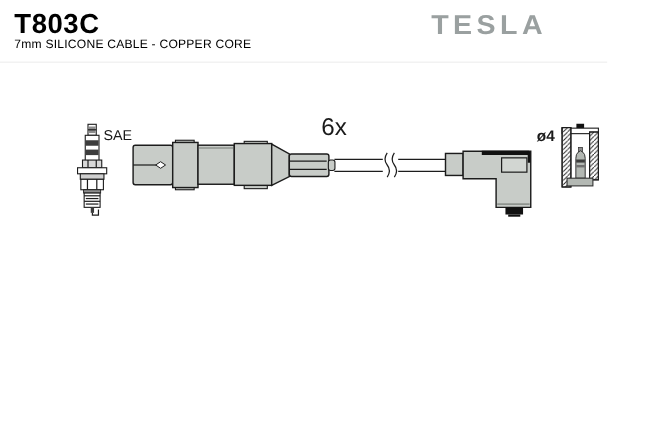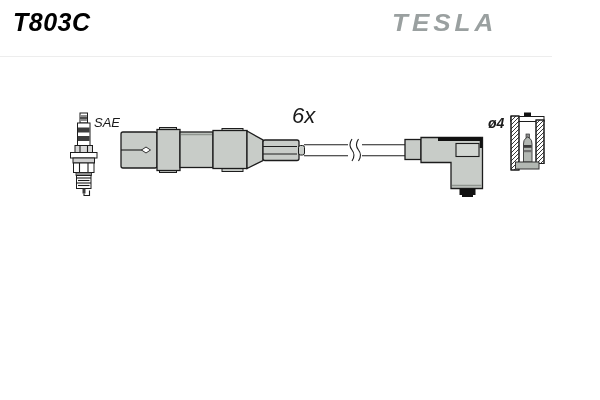--- a/index.html
+++ b/index.html
@@ -2,21 +2,20 @@
 <html style="--bg: #ffffff; --brand: #9aa0a0; --part-fill: #c8ccc8; --part-light: #d2d6d2; --outline: #1c1c1c; --text: #000000;"><head>
 <meta charset="utf-8">
 <style>
   html,body{margin:0;padding:0;}
   #page{
     position:relative;
     width:552px;height:400px;
     background:var(--bg,#fff);
     font-family:"Liberation Sans", sans-serif;
     overflow:hidden;
-    font-style:italic;
   }
   .part-number{
     position:absolute;left:13px;top:8px;
     font-size:25px;font-weight:700;color:var(--text,#000);
     letter-spacing:0.5px;
   }
   .subtitle{
     position:absolute;left:13px;top:35px;
     font-size:11px;color:var(--text,#000);
     letter-spacing:0.2px;
@@ -46,20 +45,21 @@
   .lbl-sae{font-size:13px;}
   .lbl-qty{font-size:22px;}
   .lbl-dia{font-size:14px;font-weight:700;}
 </style>
 </head>
 <body>
 
 <div id="page">
 
   <div class="part-number">T803C</div>
+  <div class="subtitle">7mm SILICONE CABLE - COPPER CORE</div>
   <div class="brand">TESLA</div>
   <div class="divider"></div>
 
   <svg width="600" height="400" viewBox="0 0 600 400">
     <defs>
       <pattern id="hatch" width="4" height="4" patternUnits="userSpaceOnUse">
         <path d="M0,4 L4,0" stroke="#222" stroke-width="0.9"></path>
       </pattern>
     </defs>
 

